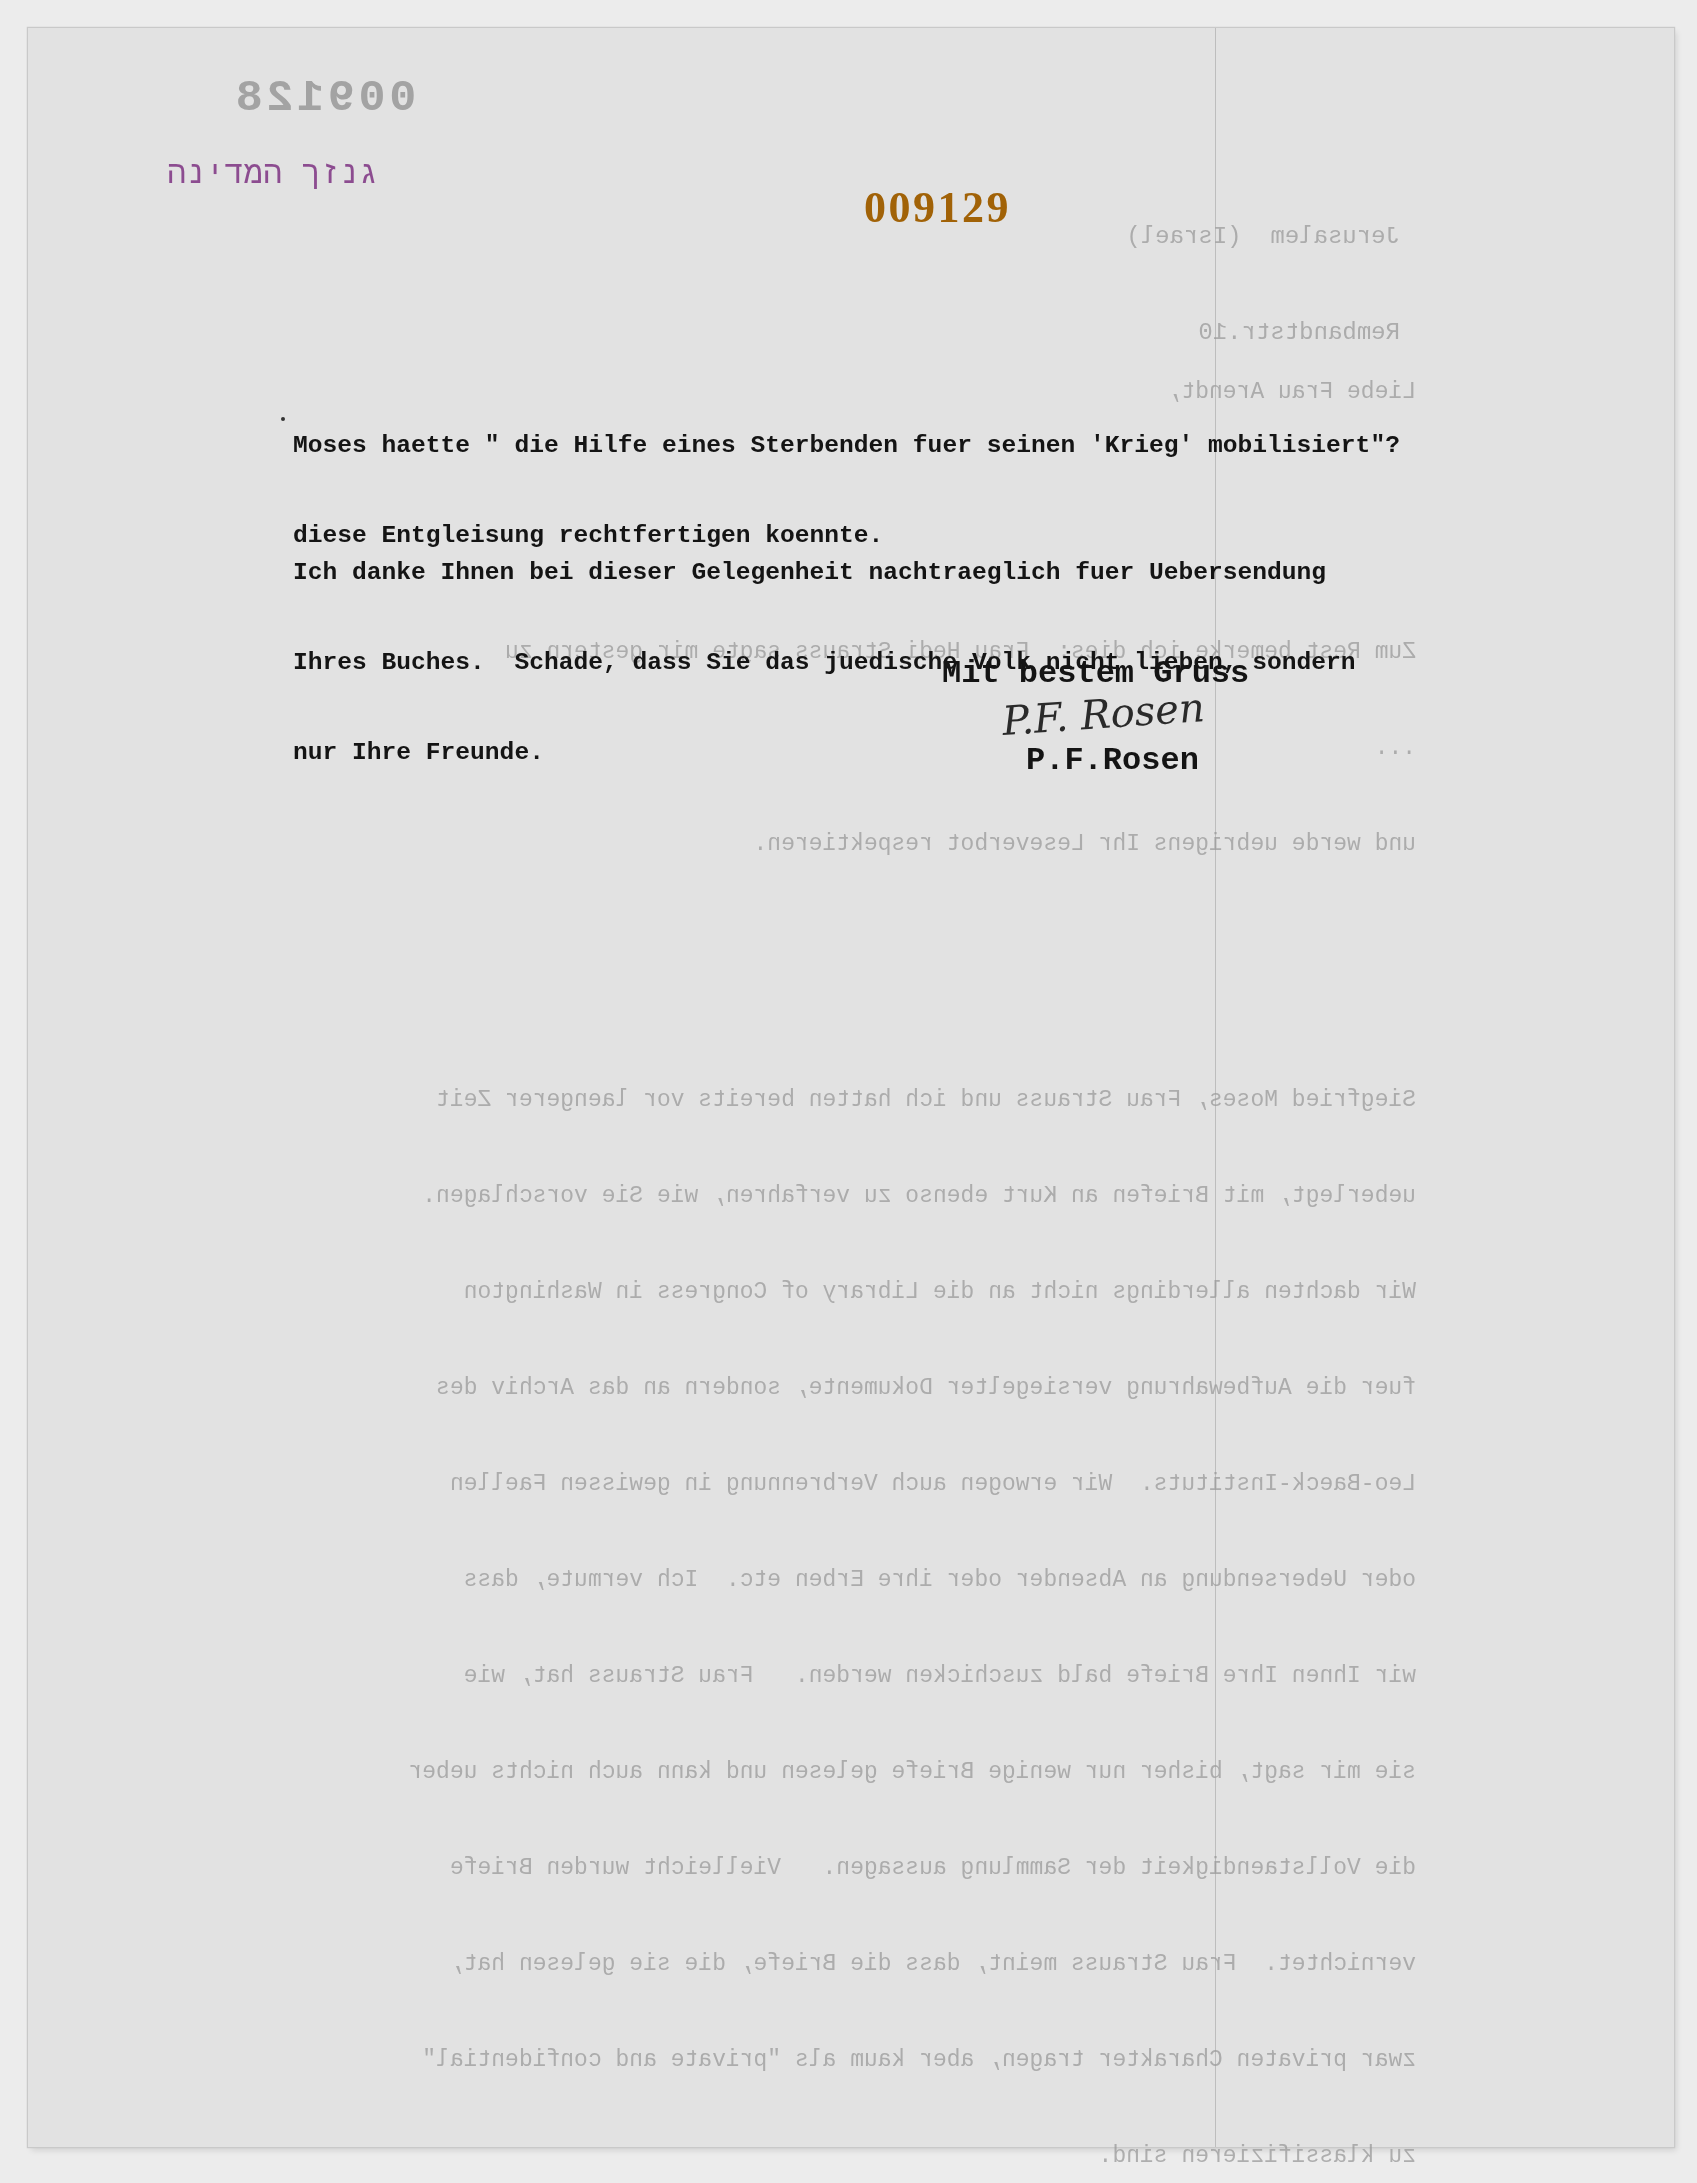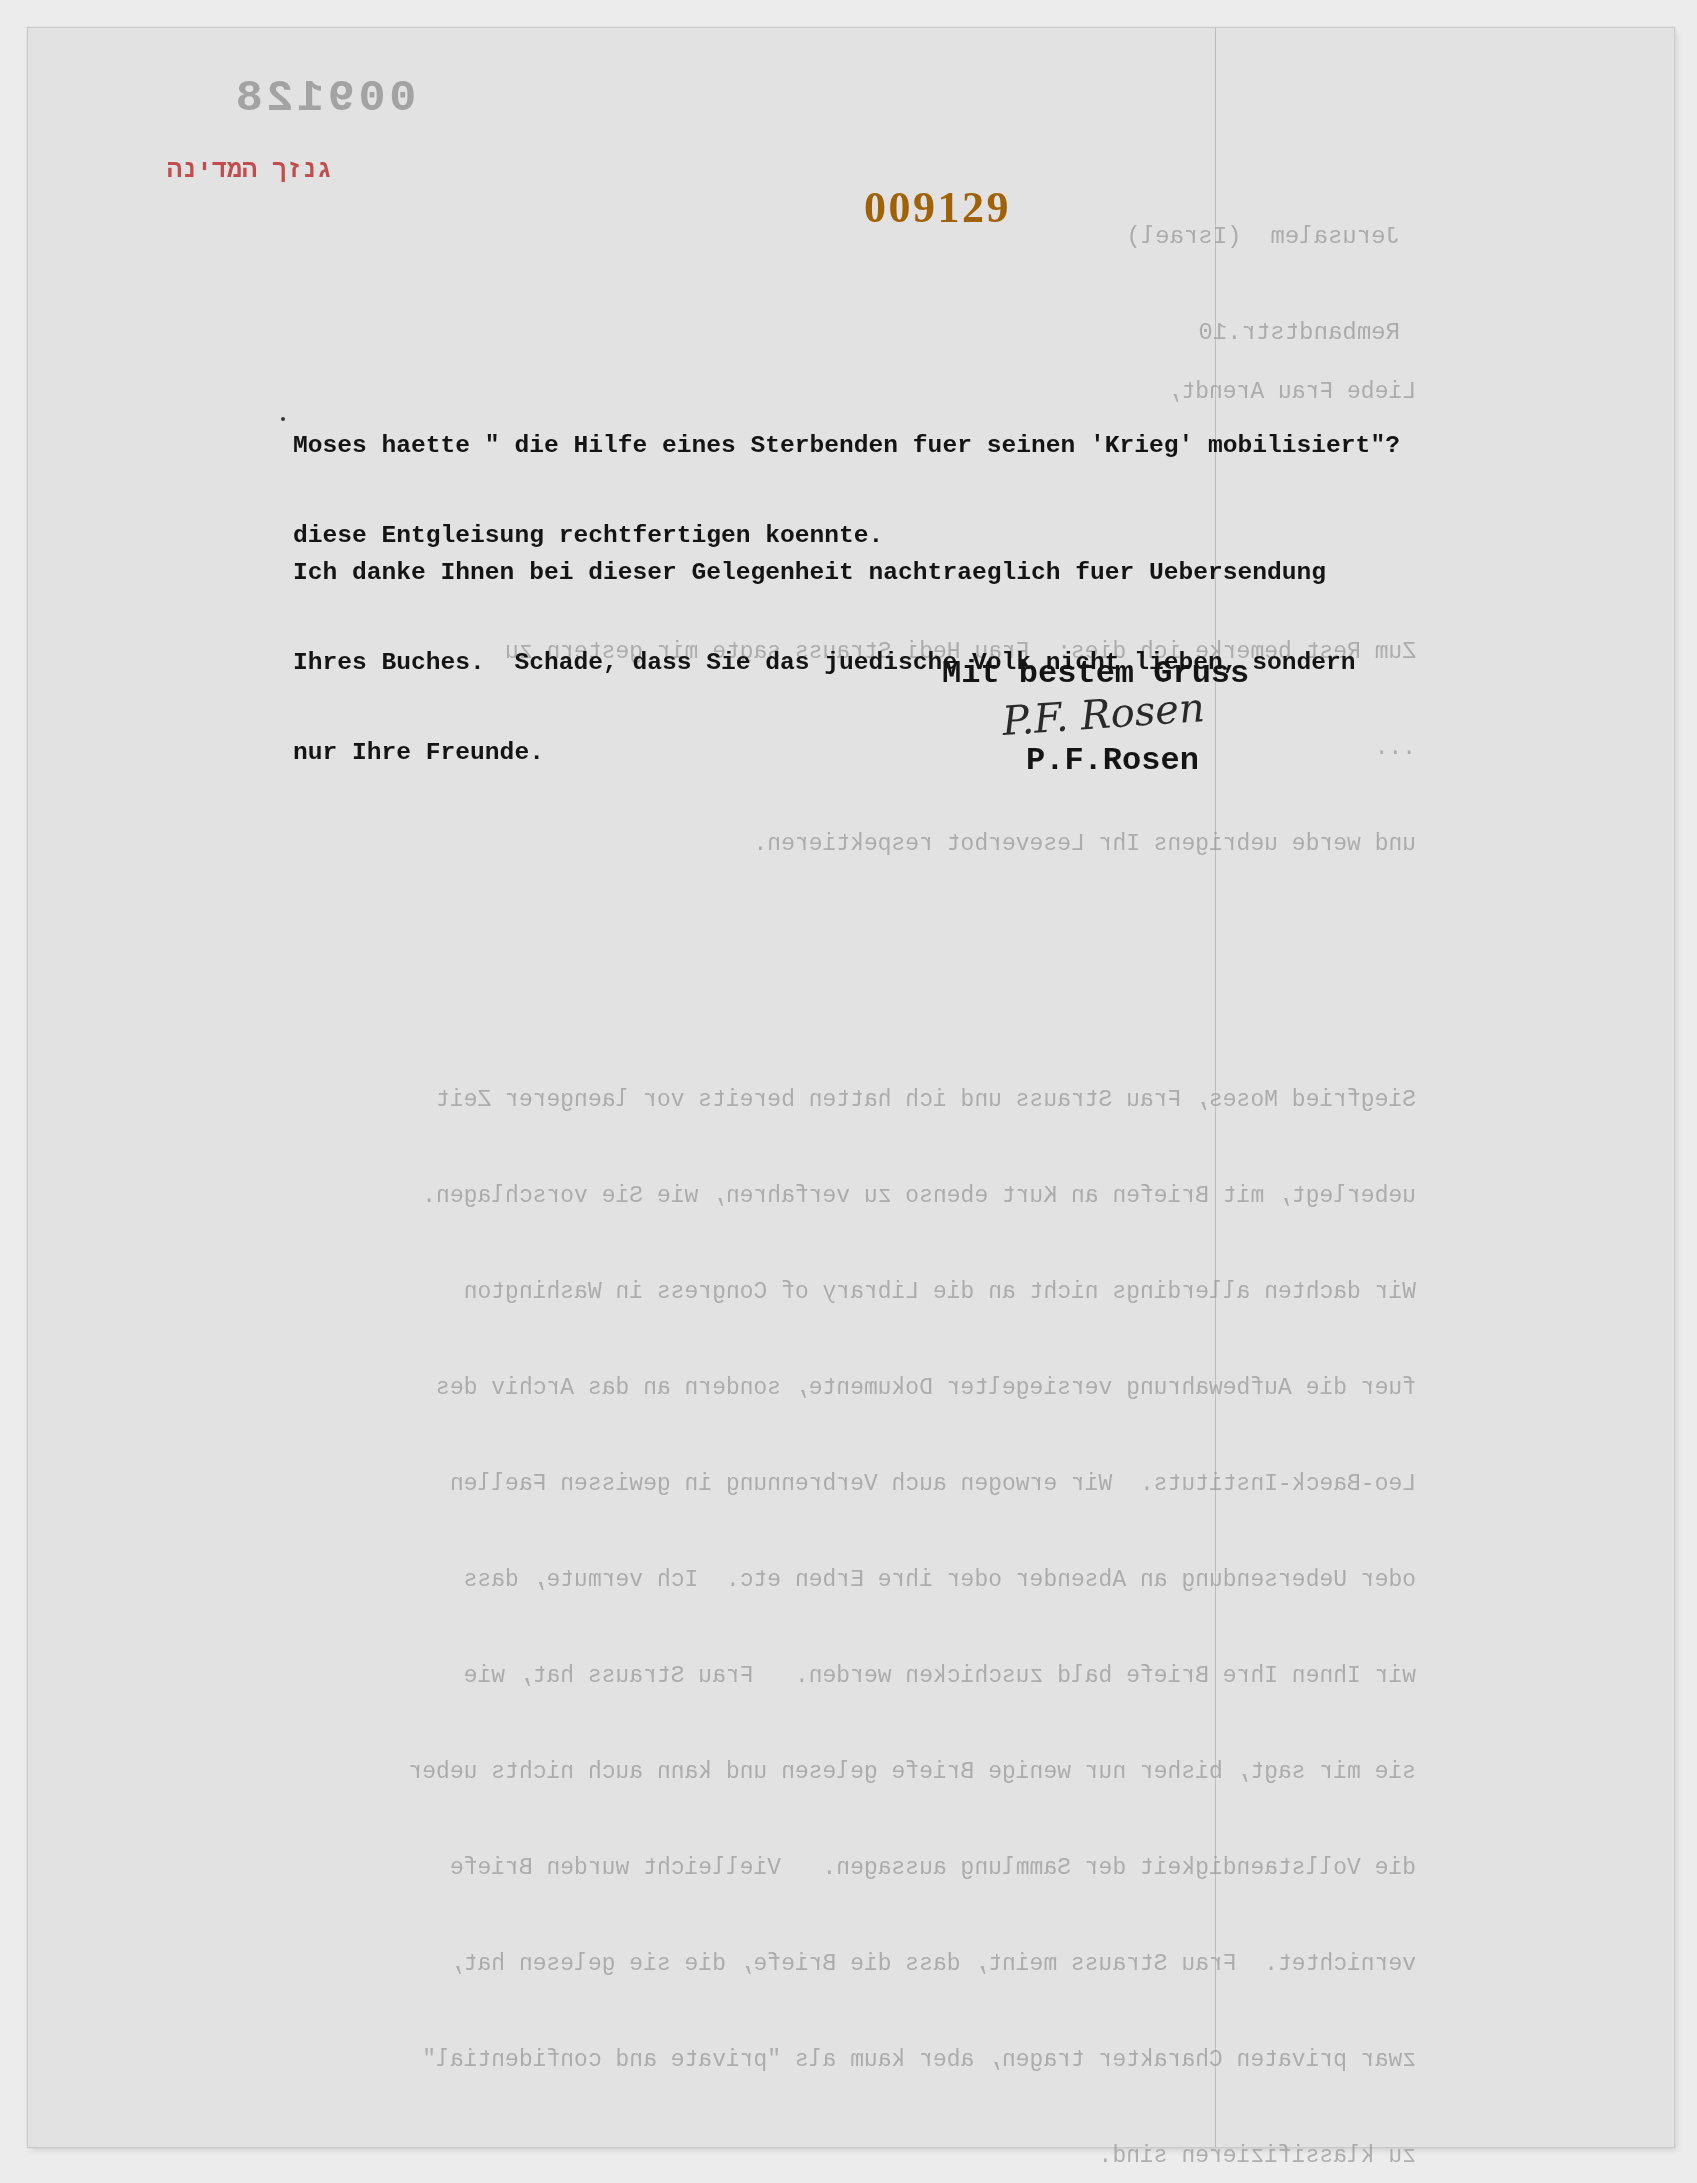--- a/index.html
+++ b/index.html
@@ -18,21 +18,21 @@
     background: rgba(120,120,120,0.35);
   }
   
   .ghost {
     position: absolute; color: #9a9a9a; opacity: 0.75;
     transform: scaleX(-1); transform-origin: center;
     font-family: "Liberation Mono", "DejaVu Sans Mono", monospace;
     white-space: pre; filter: blur(0.5px);
   }
   .ghost-stamp { font-size: 45px; font-weight: bold; letter-spacing: 3.7px; color: #8e8e8e; }
-  .ghost-heb { font-size: 25px; font-weight: bold; color: #b91c1c; }
+  .ghost-heb { font-size: 32px; font-weight: normal; color: #701a75; }
   .ghost-addr { font-size: 24px; line-height: 32px; }
   .ghost-body { font-size: 23px; line-height: 32px; text-align: left; width: 1164px; }
   .ghost-body .p { margin-bottom: 32px; }
 
   .stamp {
     position: absolute; left: 864px; top: 182px;
     font-family: "Liberation Serif", "DejaVu Serif", serif;
     font-size: 44px; font-weight: bold; letter-spacing: 2.5px; color: #a16207;
   }
   .typed {

